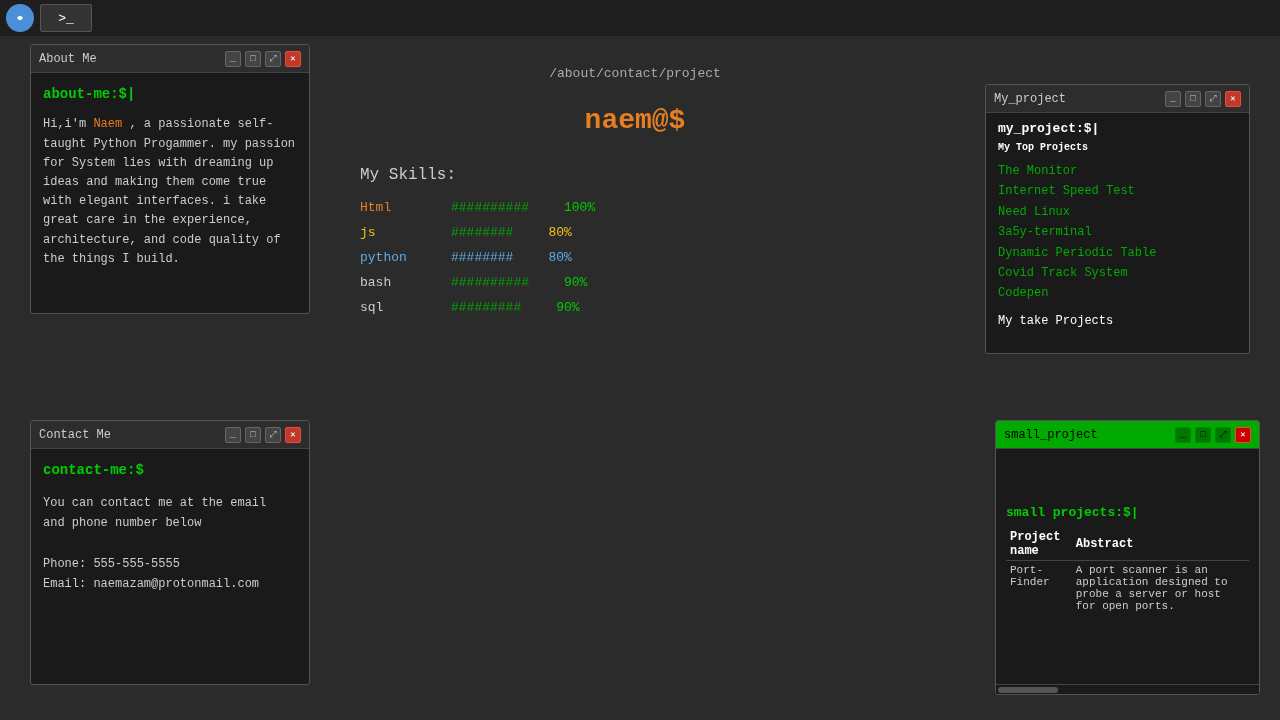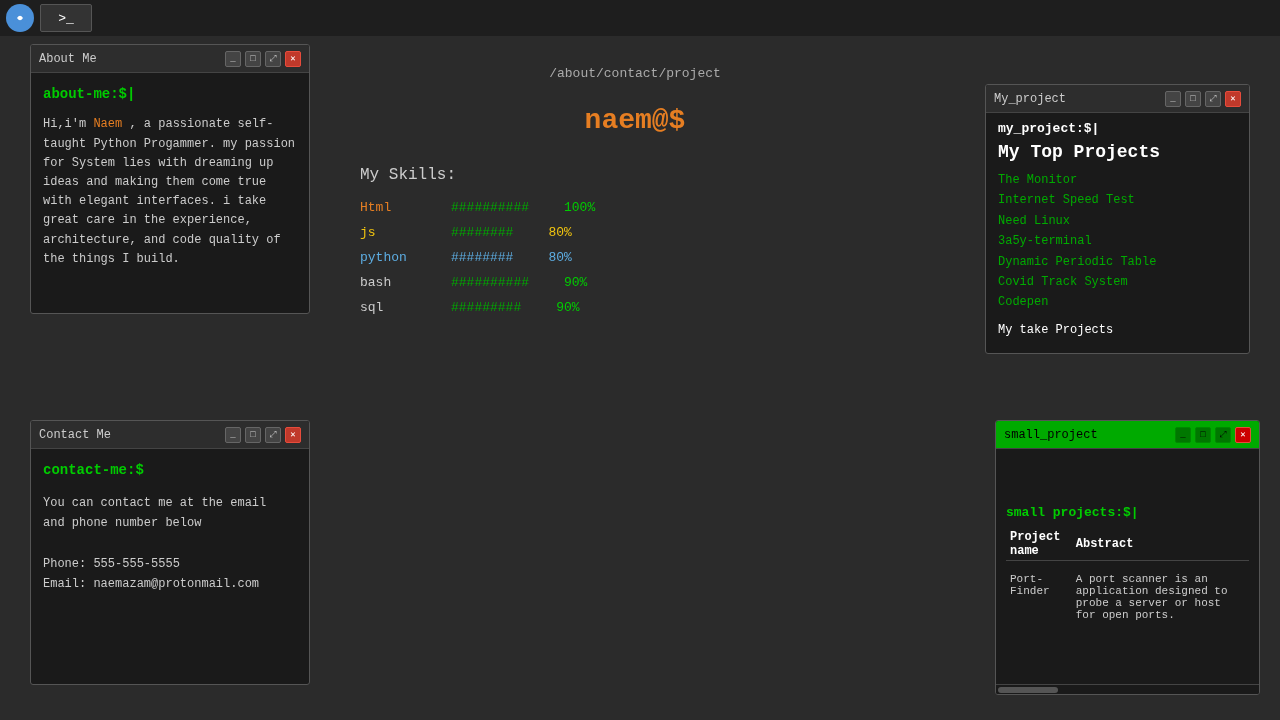--- a/index.html
+++ b/index.html
@@ -203,21 +203,21 @@
       font-family: 'Courier New', monospace;
     }
     .project-prompt {
       color: #fff;
       font-size: 13px;
       font-weight: bold;
       margin-bottom: 6px;
     }
     .project-heading {
       color: #fff;
-      font-size: 18px;
+      font-size: 10px;
       font-weight: bold;
       margin-bottom: 8px;
     }
     .project-link {
       color: #00aa00;
       font-size: 12px;
       display: block;
       line-height: 1.7;
       cursor: pointer;
     }
@@ -258,21 +258,21 @@
     .small-table th {
       color: #fff;
       font-size: 12px;
       text-align: left;
       padding: 2px 4px;
       border-bottom: 1px solid #444;
     }
     .small-table td {
       color: #ccc;
       font-size: 11px;
-      padding: 12px 4px;
+      padding: 3px 4px;
       vertical-align: top;
     }
     .small-table tr:not(:last-child) td {
       border-bottom: 1px solid #333;
     }
 
     
     .smallproject-window .window-content::-webkit-scrollbar { width: 8px; }
     .smallproject-window .window-content::-webkit-scrollbar-track { background: #1a1a1a; }
     .smallproject-window .window-content::-webkit-scrollbar-thumb { background: #555; }

